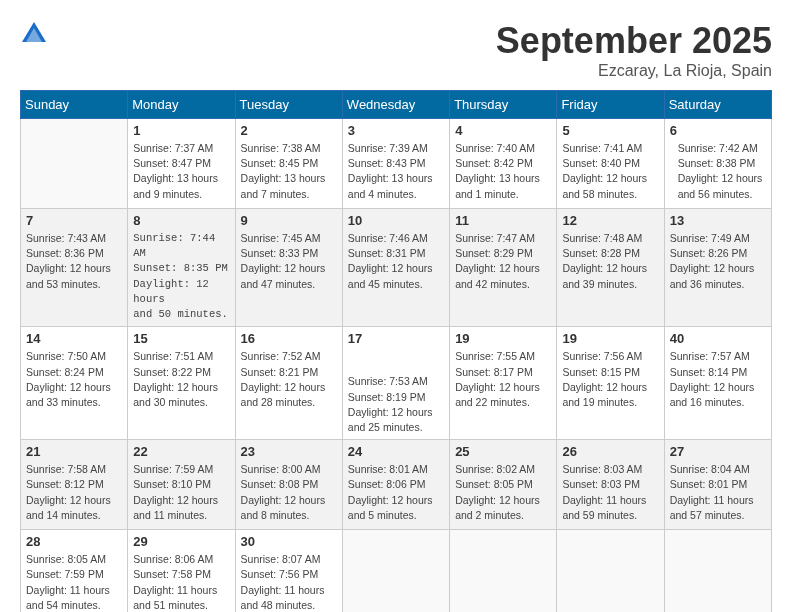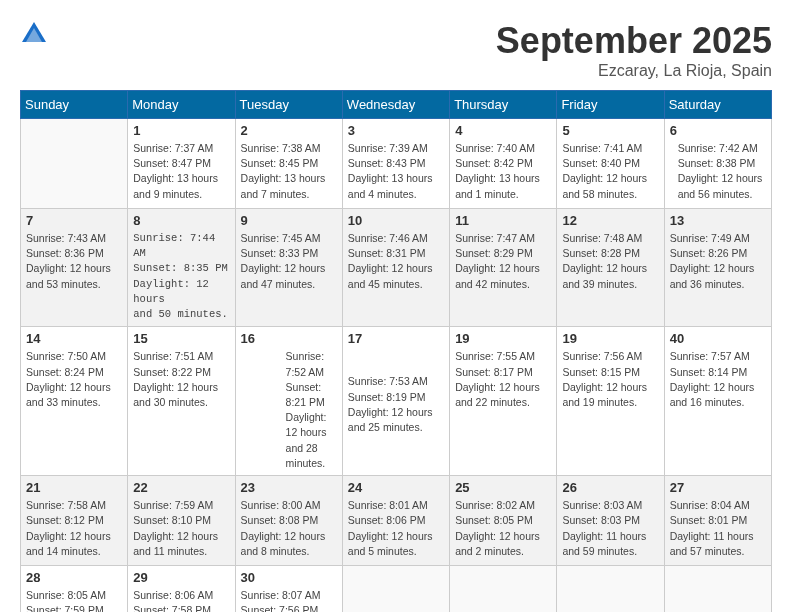--- a/index.html
+++ b/index.html
@@ -227,21 +227,21 @@
         </td>
         <td>
           <div class="day-num">15</div>
           <div class="day-info" style="white-space: pre-line;">Sunrise: 7:51 AM
 Sunset: 8:22 PM
 Daylight: 12 hours
 and 30 minutes.</div>
         </td>
         <td>
           <div class="day-num">16</div>
-          <div class="day-info" style="white-space: pre-line; margin-left: 45px;">Sunrise: 7:52 AM
+          <div class="day-info" style="white-space: pre-line;">Sunrise: 7:52 AM
 Sunset: 8:21 PM
 Daylight: 12 hours
 and 28 minutes.</div>
         </td>
         <td>
           <div class="day-num">17</div>
           <div class="day-info" style="white-space: pre-line; margin-top: 28px;">Sunrise: 7:53 AM
 Sunset: 8:19 PM
 Daylight: 12 hours
 and 25 minutes.</div>

